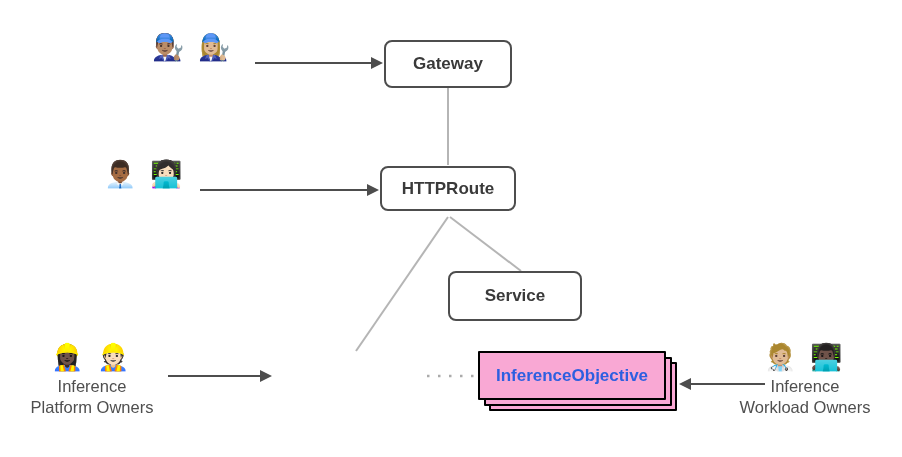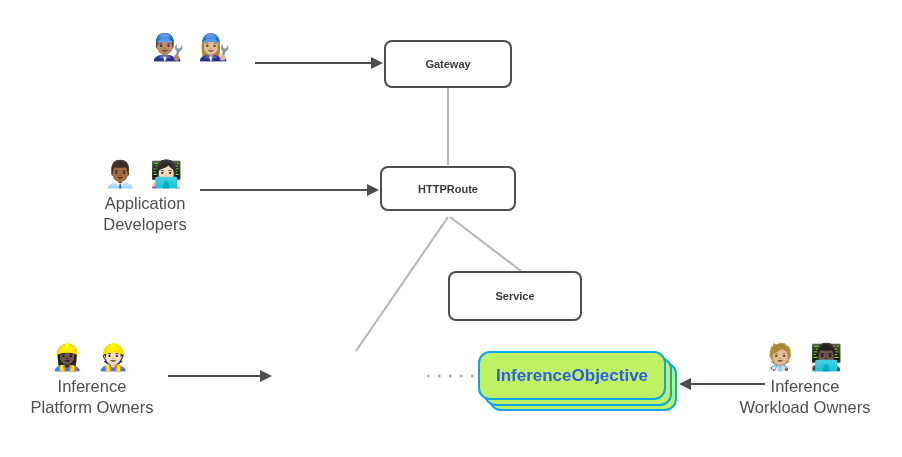--- a/index.html
+++ b/index.html
@@ -23,38 +23,38 @@
   }
   .node {
     position: absolute;
     background: #ffffff;
     border: 2px solid #4d4d4d;
     border-radius: 8px;
     display: flex;
     align-items: center;
     justify-content: center;
     font-weight: 700;
-    font-size: 11px;
+    font-size: 17px;
     color: #3a3a3a;
     z-index: 2;
     box-sizing: border-box;
   }
   .node.blue {
     border-color: #2d5fe0;
     color: #2d5fe0;
   }
   .stack {
     position: absolute;
     z-index: 2;
   }
   .stack .layer {
     position: absolute;
-    background: #bef264;
-    border: 2px solid #0ea5e9;
-    border-radius: 12px;
+    background: #f9a8d4;
+    border: 2px solid #000000;
+    border-radius: 1px;
     box-sizing: border-box;
     width: 100%;
     height: 100%;
   }
   .stack .layer.front {
     display: flex;
     align-items: center;
     justify-content: center;
     font-weight: 700;
     font-size: 17px;
@@ -131,22 +131,20 @@
     <div class="layer" style="left:6px; top:6px;"></div>
     <div class="layer front" style="left:0; top:0;">InferenceObjective</div>
   </div>
 
   <div class="persona" style="left:103px; top:31px;">
     <span class="icons">👨🏽‍🔧 👩🏼‍🔧</span>
   </div>
 
   <div class="persona" style="left:55px; top:158px;">
     <span class="icons">👨🏾‍💼 👩🏻‍💻</span>
-    <div class="label">Application
-Developers</div>
   </div>
 
   <div class="persona" style="left:2px; top:341px;">
     <span class="icons">👷🏿‍♀️ 👷🏻</span>
     <div class="label">Inference
 Platform Owners</div>
   </div>
 
   <div class="persona" style="left:715px; top:341px;">
     <span class="icons">🧑🏼‍⚕️ 👨🏿‍💻</span>

